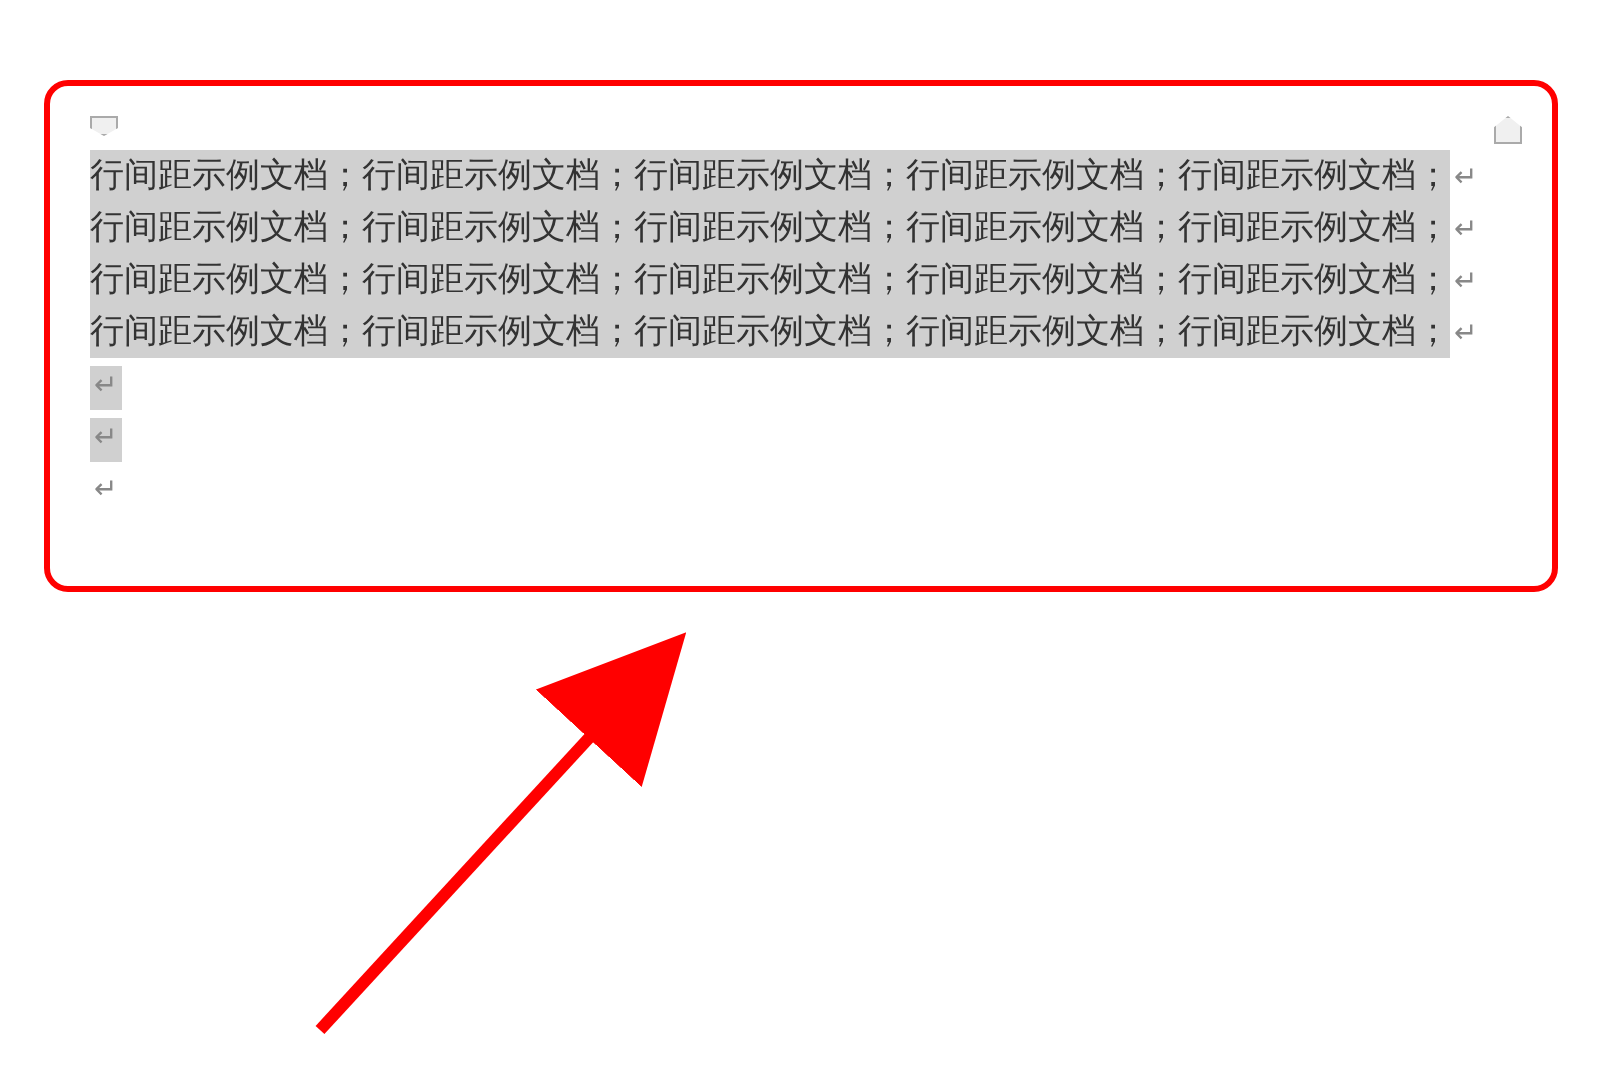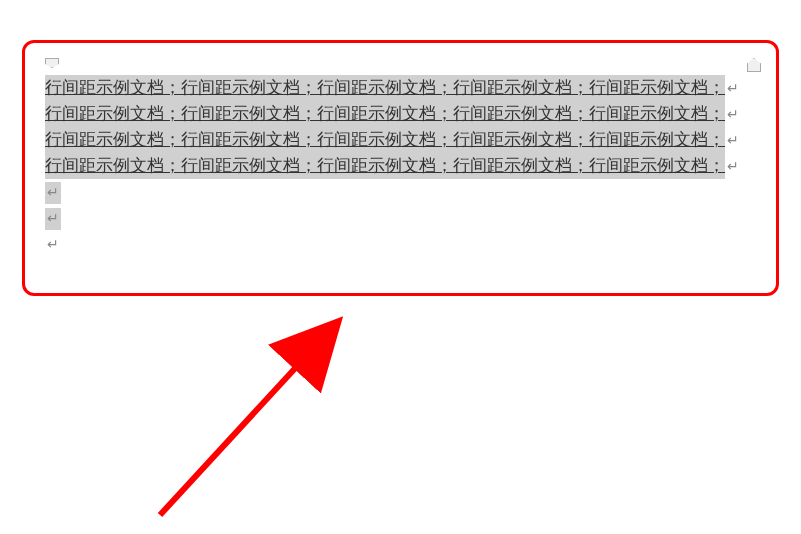--- a/index.html
+++ b/index.html
@@ -52,21 +52,20 @@
       left: 20px;
       width: 716px;
       font-size: 17px;
       line-height: 1.55;
     }
     .text-line {
       background: #d0d0d0;
       white-space: nowrap;
       display: inline-block;
       color: #333;
-      text-decoration: underline;
     }
     .line-wrapper {
       position: relative;
       height: 26px;
     }
     .paragraph-mark {
       color: #888;
       font-size: 14px;
       margin-left: 2px;
     }

